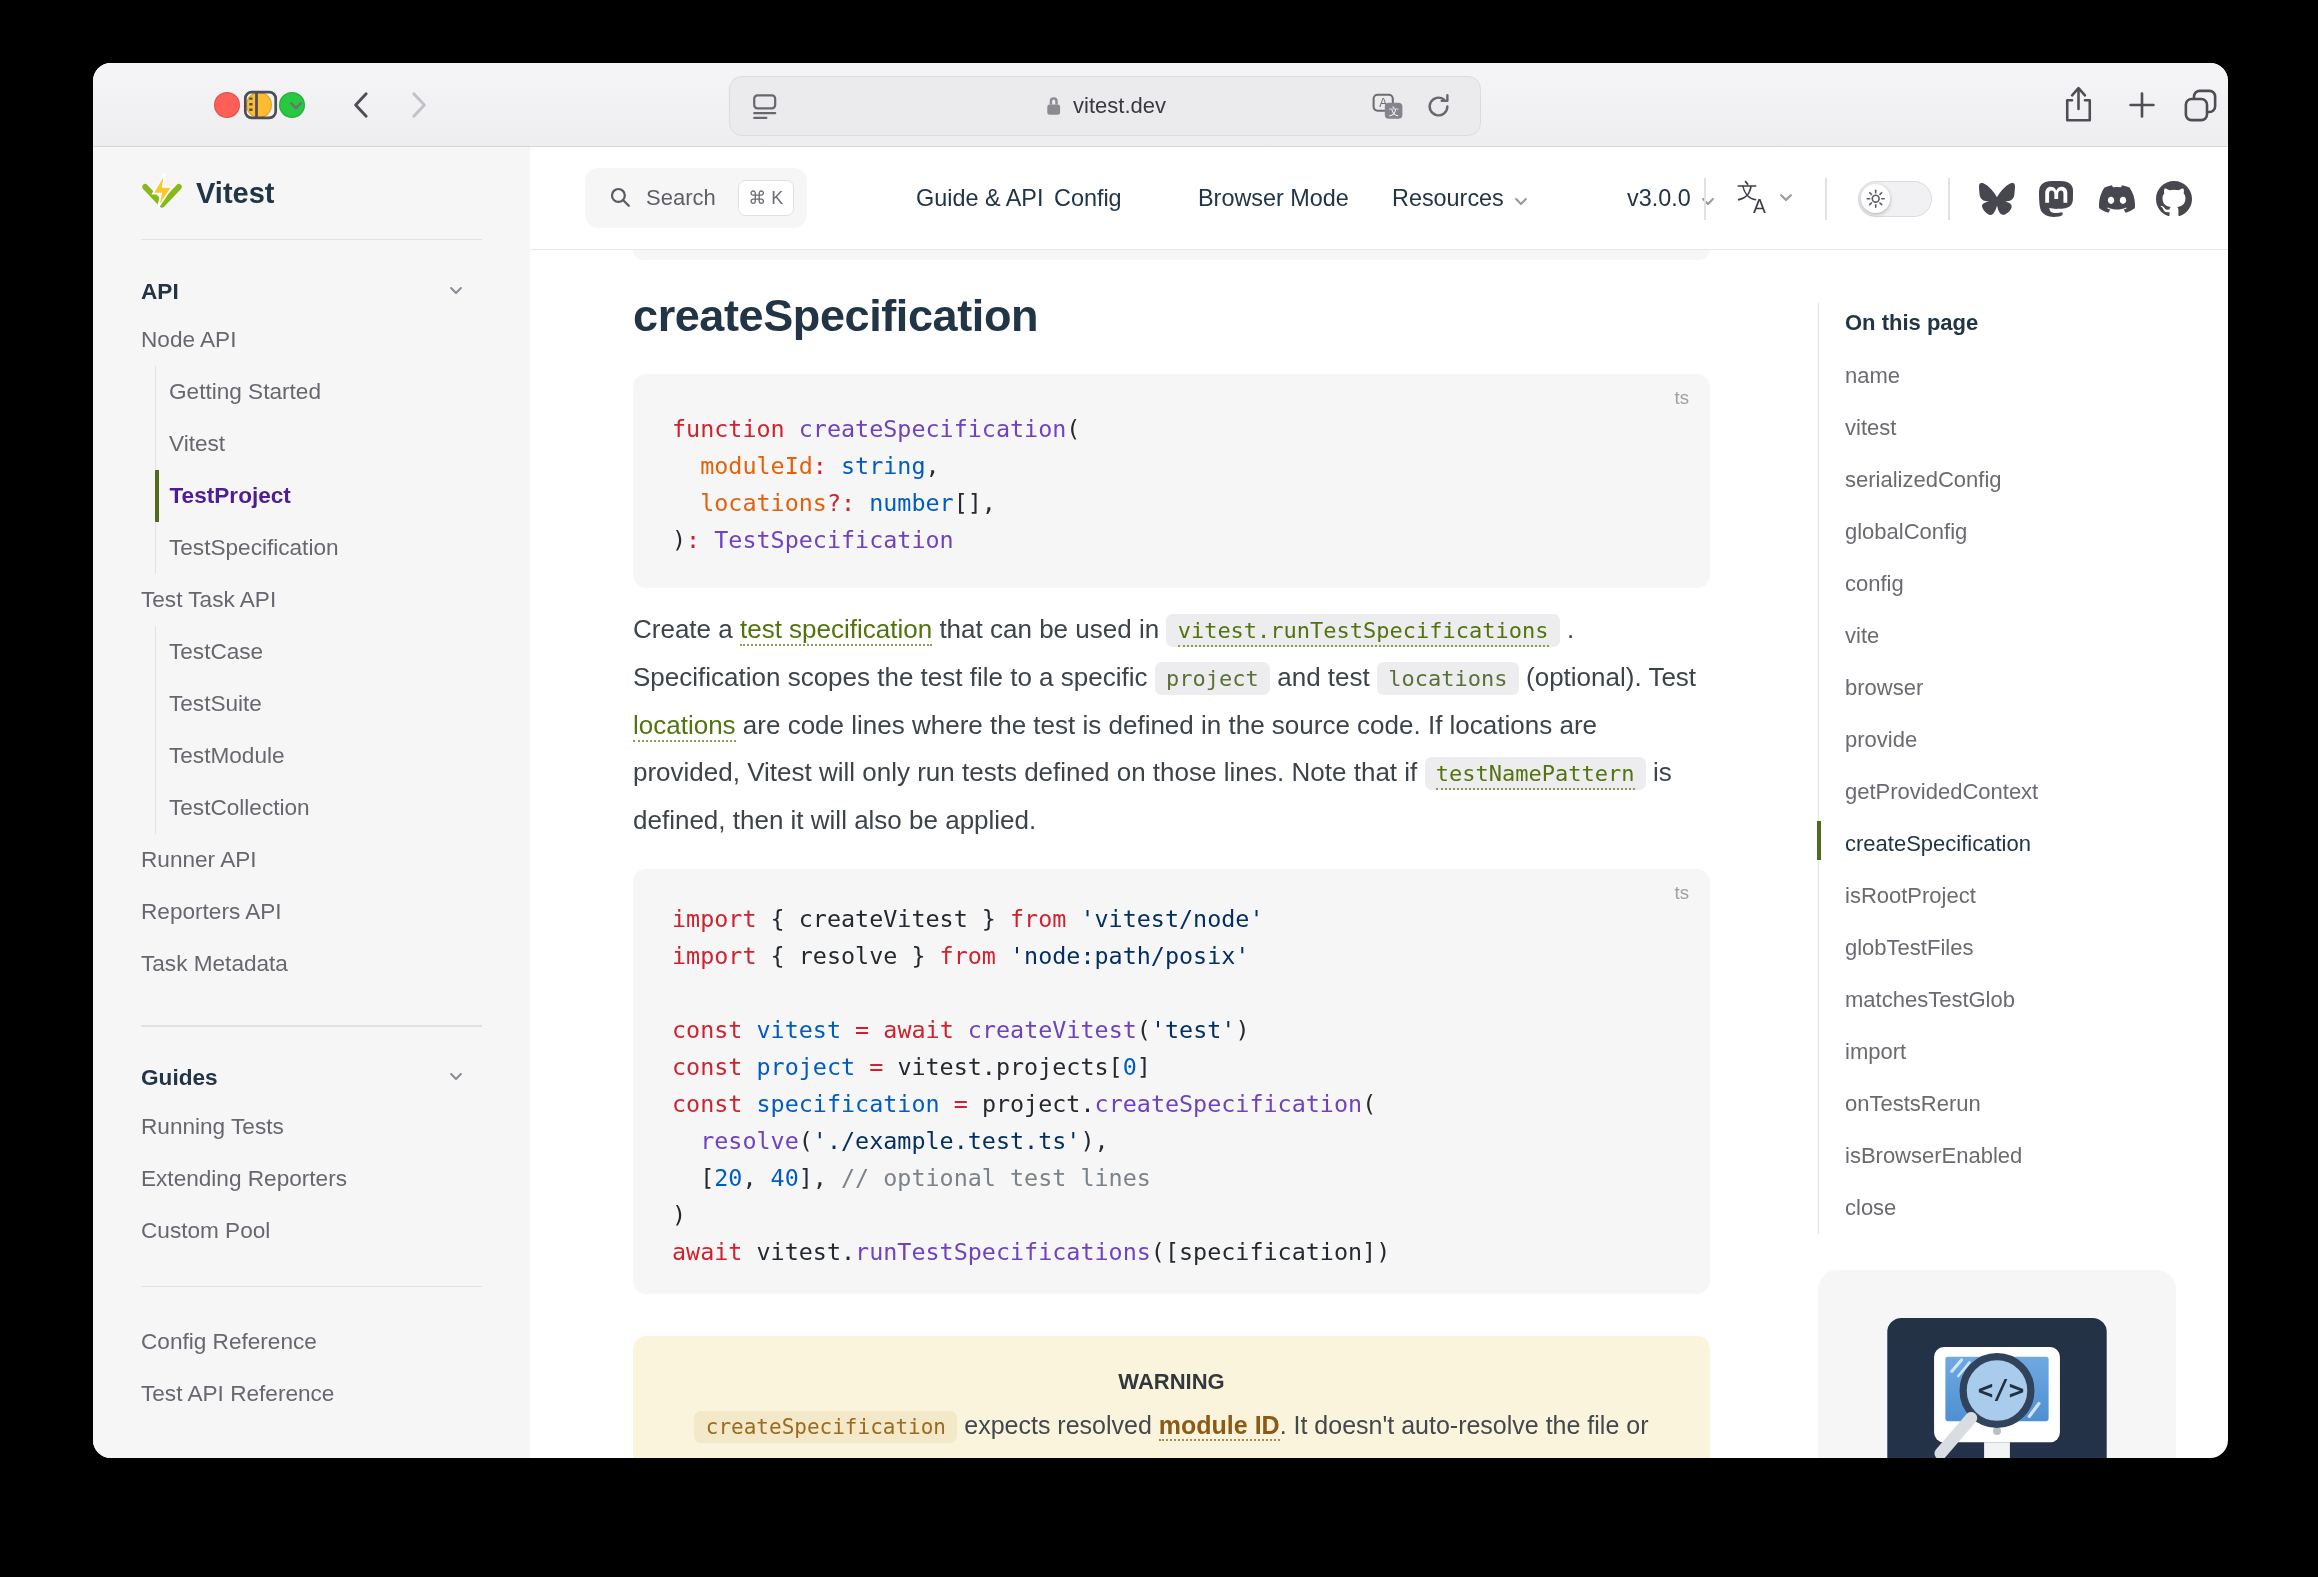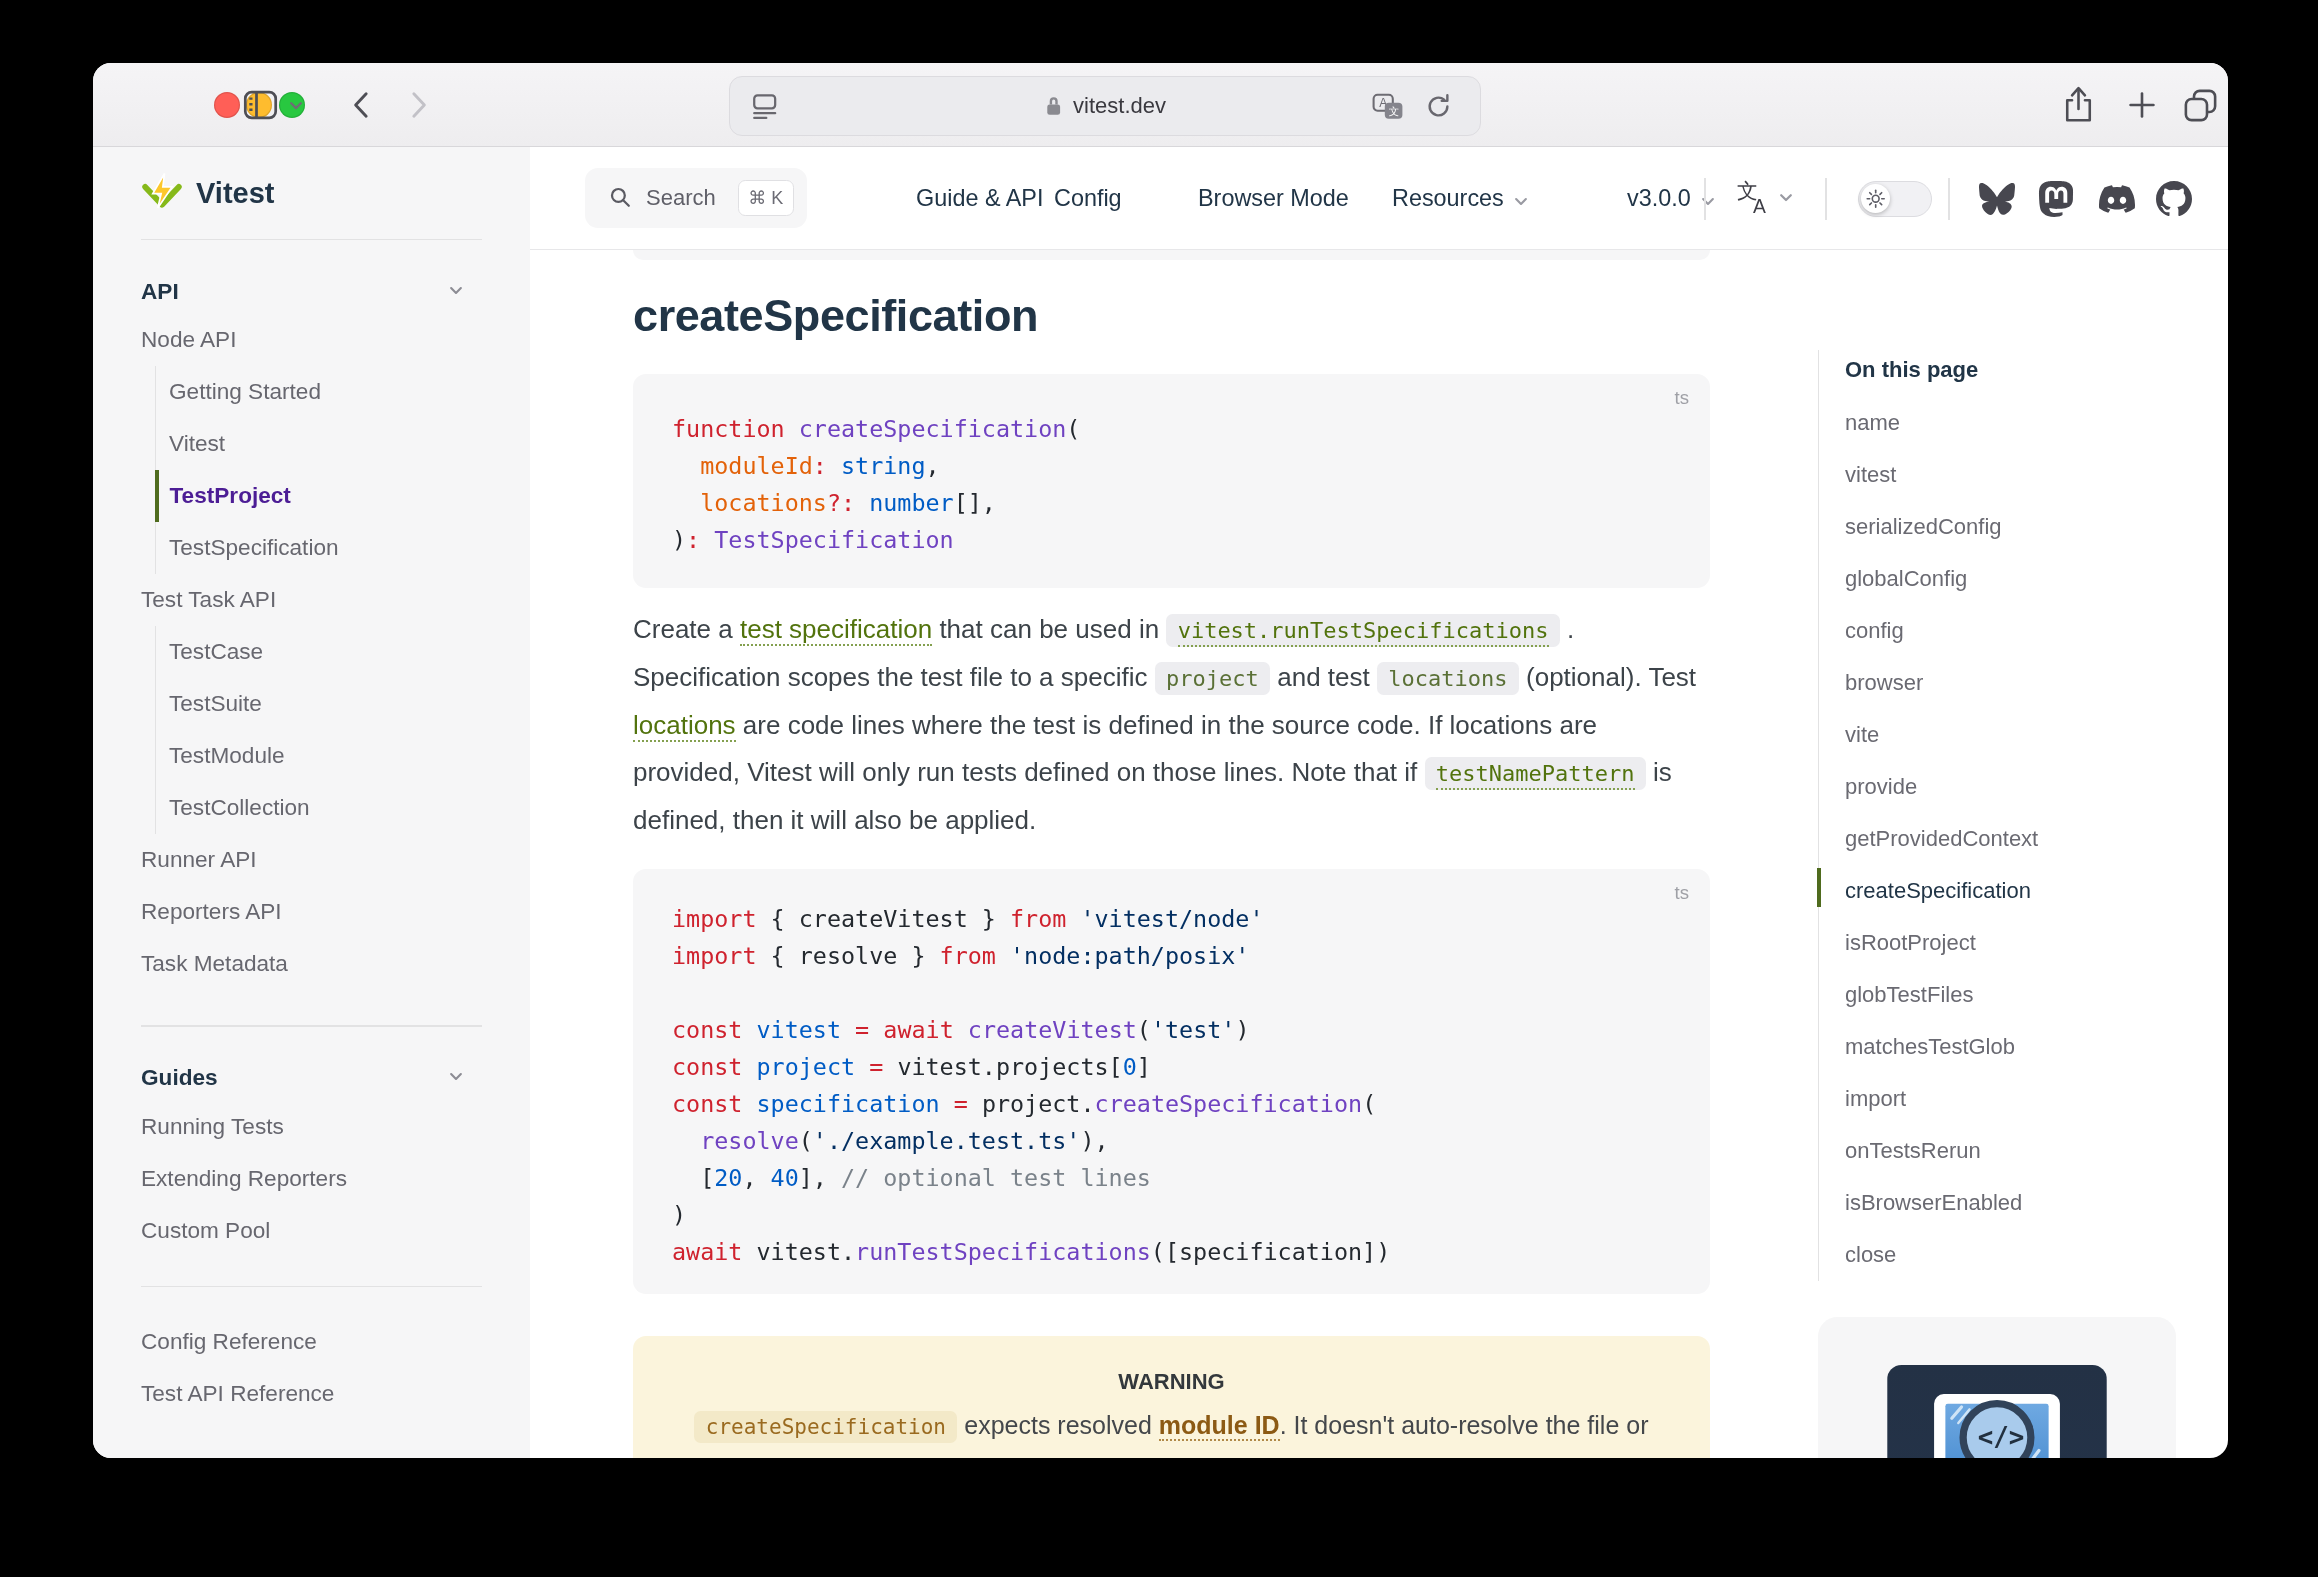--- a/index.html
+++ b/index.html
@@ -89,21 +89,21 @@
   a.pill .u { border-bottom:2px dotted #84a04f; padding-bottom:1.6px; }
   .warning { margin-top:42px; background:#fbf4dc; border-radius:13px; padding:32px 39px;text-align:center; }
   .warning .wtitle { font-size:22px; font-weight:700; color:#33383c; line-height:27.4px; margin-bottom:8px; }
   .warning .wbody { font-size:25px; line-height:45px; color:#44474b; }
   code.wpill { font-family:"DejaVu Sans Mono", monospace; font-size:21px; background:#f3e9c8;
                border-radius:6.5px; padding:4px 11.3px; color:#9a6a1f; }
   a.wlink { color:#8c5a14; font-weight:600; text-decoration:none; border-bottom:2px dotted #b08948; cursor:pointer; }
 
   
   .pagenav { position:absolute; left:1725px; top:187px; width:363px; z-index:1; }
-  .outline { position:relative; margin-top:100px; border-left:1.6px solid #e2e2e3; padding-left:26px; }
+  .outline { position:relative; margin-top:53px; border-left:1.6px solid #e2e2e3; padding-left:26px; }
   .outline .otitle { height:40px; line-height:40px; font-size:22px; font-weight:700; color:#213547; margin-bottom:6.5px; }
   .outline .oitem { height:52px; line-height:52px; font-size:22px; color:#6a6a72; cursor:pointer;
                     white-space:nowrap; }
   .outline .oitem.active { color:#213547; font-weight:500; }
   .omarker { position:absolute; left:-1.6px; width:3.2px; height:39px; background:#4f6b1e; }
   .adcard { margin-top:36px; width:358px; height:339px; background:#f6f6f7; border-radius:19.4px;
             display:flex; justify-content:center; align-items:flex-start; padding-top:48px; cursor:pointer; }
   .adimg { width:220px; height:242px; border-radius:14.5px; overflow:hidden; }
 </style>
 </head>
@@ -355,22 +355,22 @@
     </main>
 
     <aside class="pagenav">
       <div class="outline" id="outline">
         <div class="otitle">On this page</div>
       <div class="oitem">name</div>
           <div class="oitem">vitest</div>
           <div class="oitem">serializedConfig</div>
           <div class="oitem">globalConfig</div>
           <div class="oitem">config</div>
+          <div class="oitem">vite</div>
           <div class="oitem">browser</div>
-          <div class="oitem">vite</div>
           <div class="oitem">provide</div>
           <div class="oitem">getProvidedContext</div>
           <div class="oitem active">createSpecification</div>
           <div class="oitem">isRootProject</div>
           <div class="oitem">globTestFiles</div>
           <div class="oitem">matchesTestGlob</div>
           <div class="oitem">import</div>
           <div class="oitem">onTestsRerun</div>
           <div class="oitem">isBrowserEnabled</div>
           <div class="oitem">close</div>

